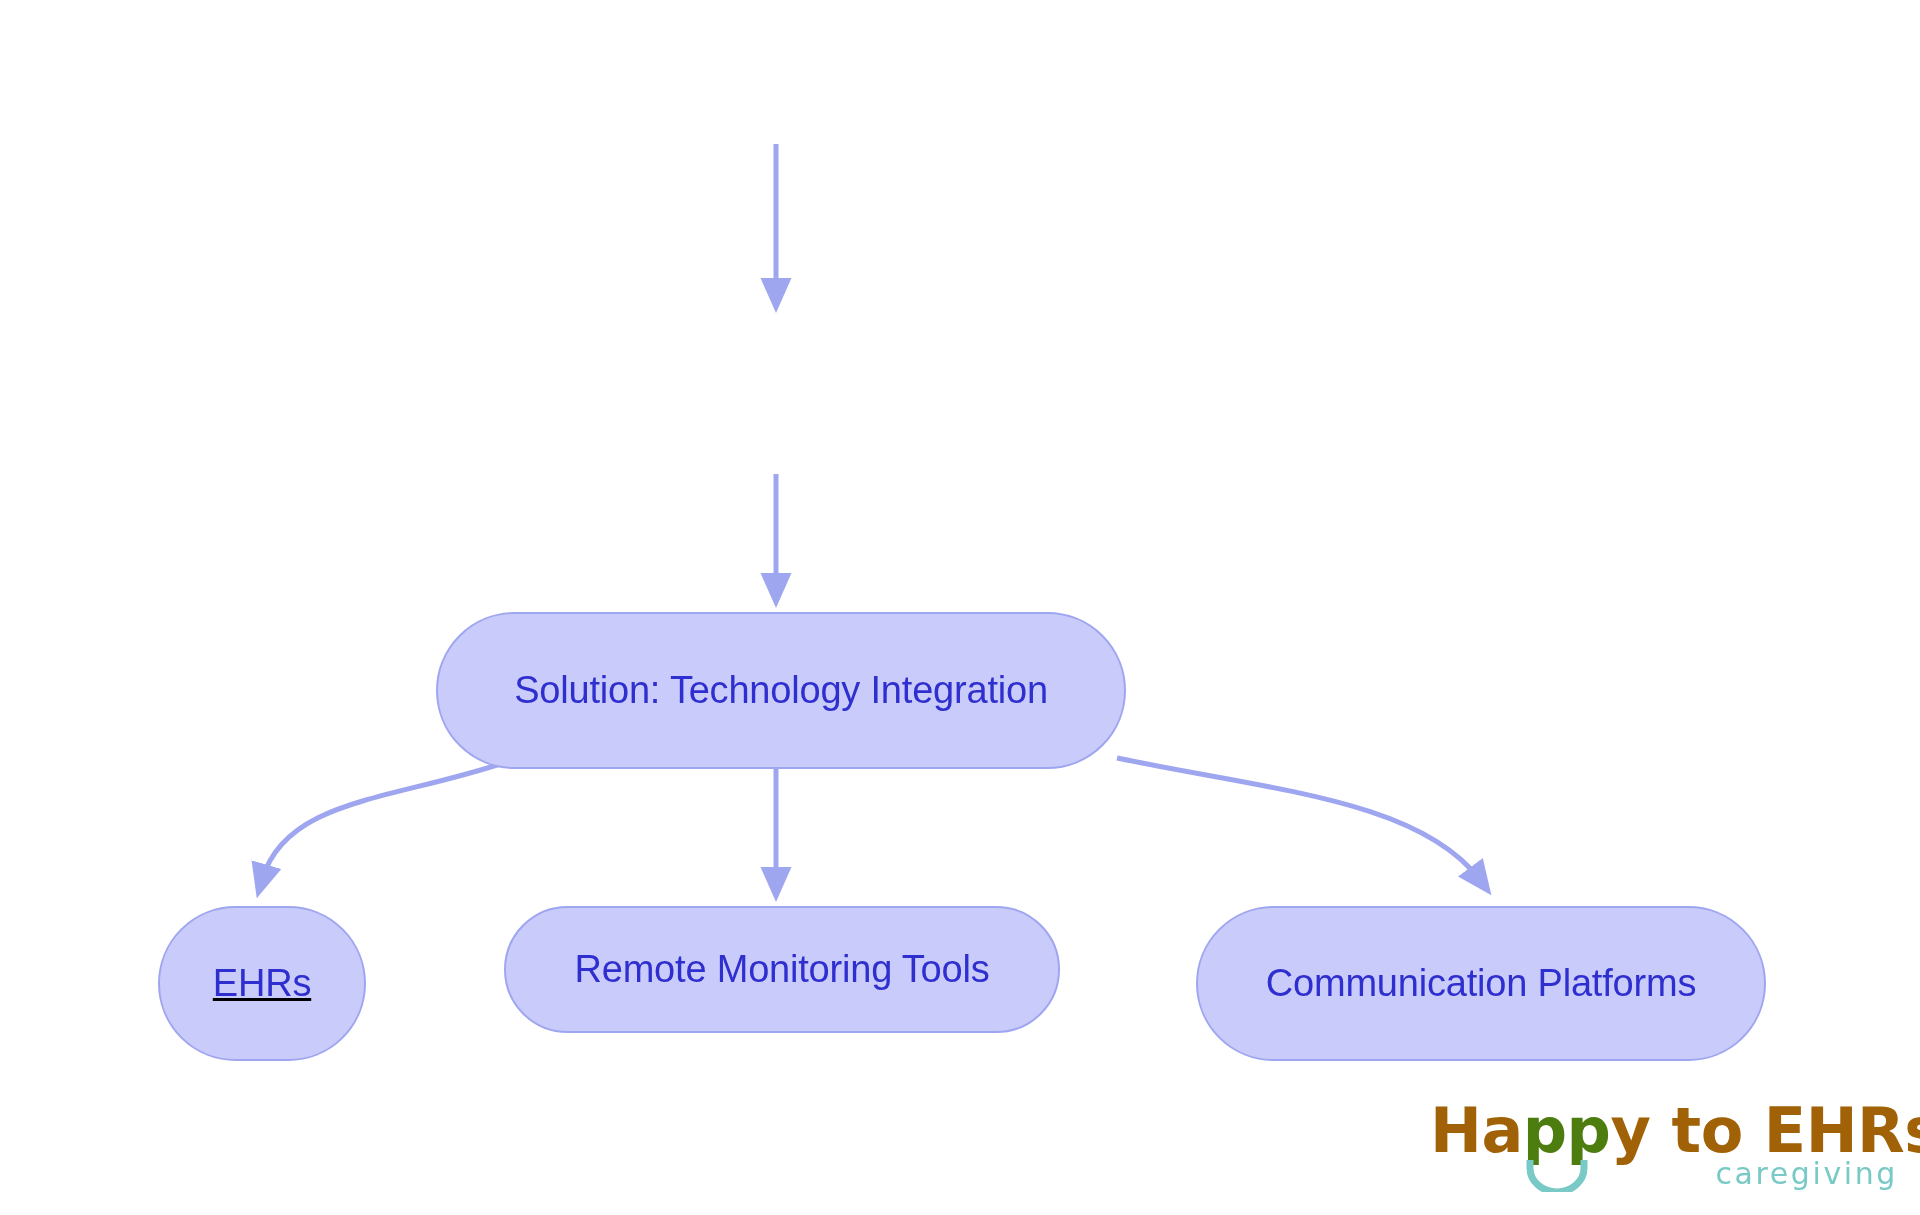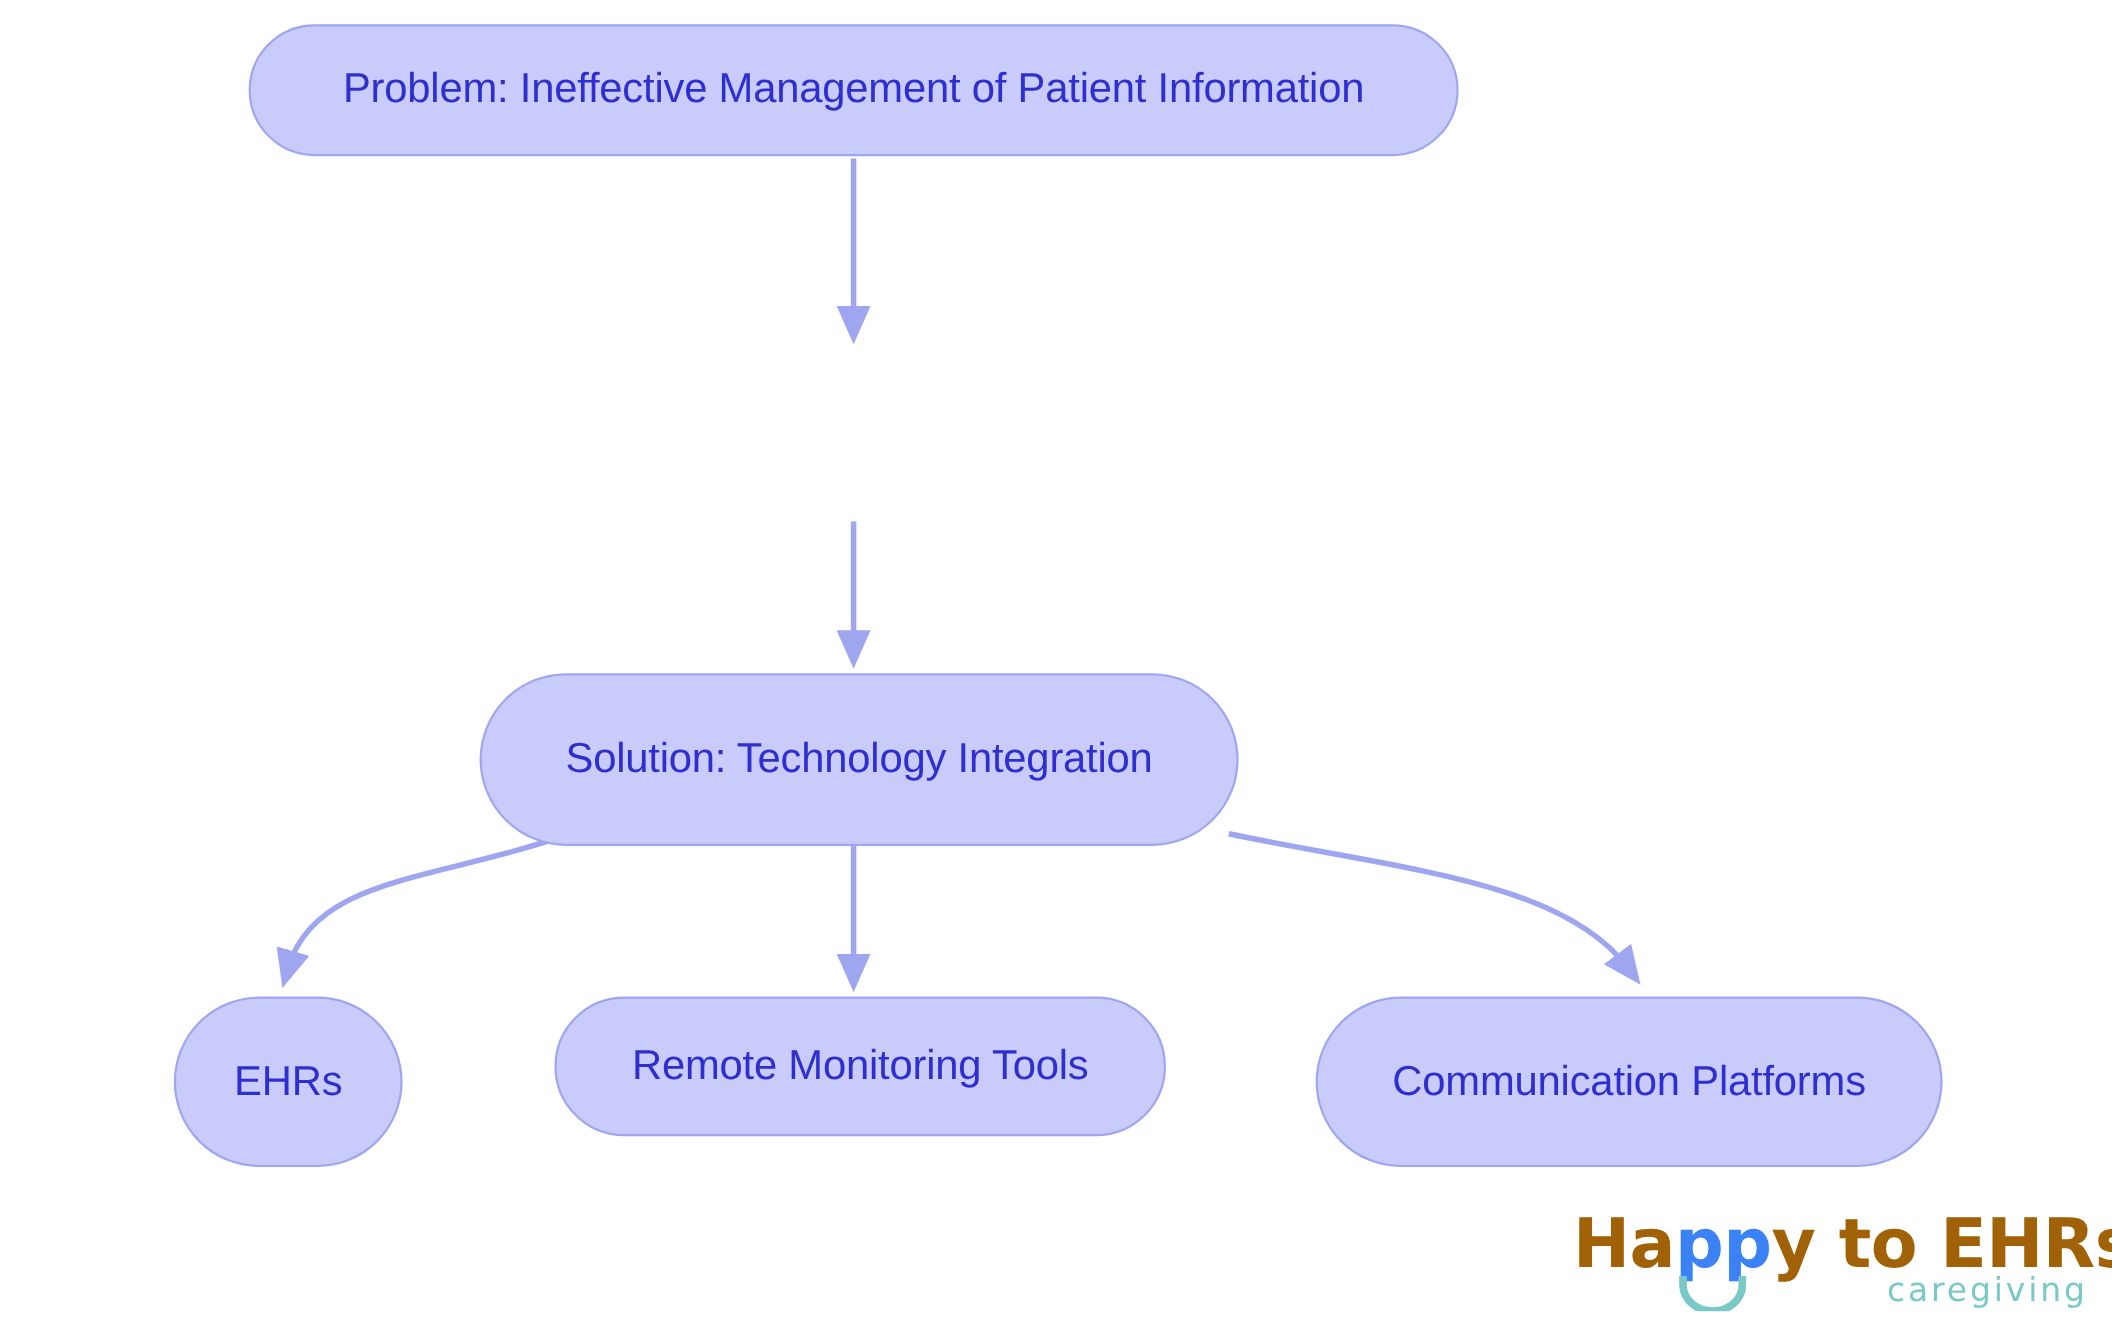--- a/index.html
+++ b/index.html
@@ -43,21 +43,21 @@
     font-weight: 400;
     letter-spacing: -0.2px;
     line-height: 1.1;
     white-space: nowrap;
     padding: 0 14px;
   }
   
   #node-problem  { left: 226px; top: 22px;  width: 1100px; height: 120px; }
   #node-agitation{ left: 364px; top: 317px; width: 830px;  height: 155px; }
   #node-solution { left: 436px; top: 612px; width: 690px;  height: 157px; }
-  #node-ehrs     { left: 158px; top: 906px; width: 208px;  height: 155px; }
+  #node-ehrs     { left: 158px; top: 906px; width: 208px;  height: 155px; text-decoration: underline; }
   #node-remote   { left: 504px; top: 906px; width: 556px;  height: 127px; }
   #node-comm     { left: 1196px;top: 906px; width: 570px;  height: 155px; }
 
   
   #logo {
     position: absolute;
     left: 1430px;
     top: 1100px;
     width: 470px;
     height: 110px;
@@ -67,21 +67,21 @@
     left: 0;
     top: 0;
     font-family: "DejaVu Sans", sans-serif;
     font-size: 62px;
     font-weight: bold;
     letter-spacing: -0.5px;
     line-height: 1;
     white-space: nowrap;
   }
   .logo-coral { color: #a16207; }
-  .logo-teal  { color: #3b82f6; }
+  .logo-teal  { color: #4d7c0f; }
   #logo-smile {
     position: absolute;
     left: 96px;
     top: 58px;
     width: 62px;
     height: 34px;
   }
   #logo-sub {
     position: absolute;
     right: 2px;
@@ -110,23 +110,20 @@
 
     <path d="M 776,474 L 776,589" fill="none" stroke="#9fa6f0" stroke-width="5" marker-end="url(#arrowhead)"></path>
 
     <path d="M 500,764 C 390,800 285,800 262,880" fill="none" stroke="#9fa6f0" stroke-width="5" marker-end="url(#arrowhead)"></path>
 
     <path d="M 776,769 L 776,883" fill="none" stroke="#9fa6f0" stroke-width="5" marker-end="url(#arrowhead)"></path>
 
     <path d="M 1117,758 C 1270,790 1420,800 1480,880" fill="none" stroke="#9fa6f0" stroke-width="5" marker-end="url(#arrowhead)"></path>
   </svg>
 
-  <div class="node" id="node-problem">
-    <span class="node-label">Problem: Ineffective Management of Patient Information</span>
-  </div>
 
 
   <div class="node" id="node-solution">
     <span class="node-label">Solution: Technology Integration</span>
   </div>
 
   <div class="node" id="node-ehrs">
     <span class="node-label">EHRs</span>
   </div>
 

